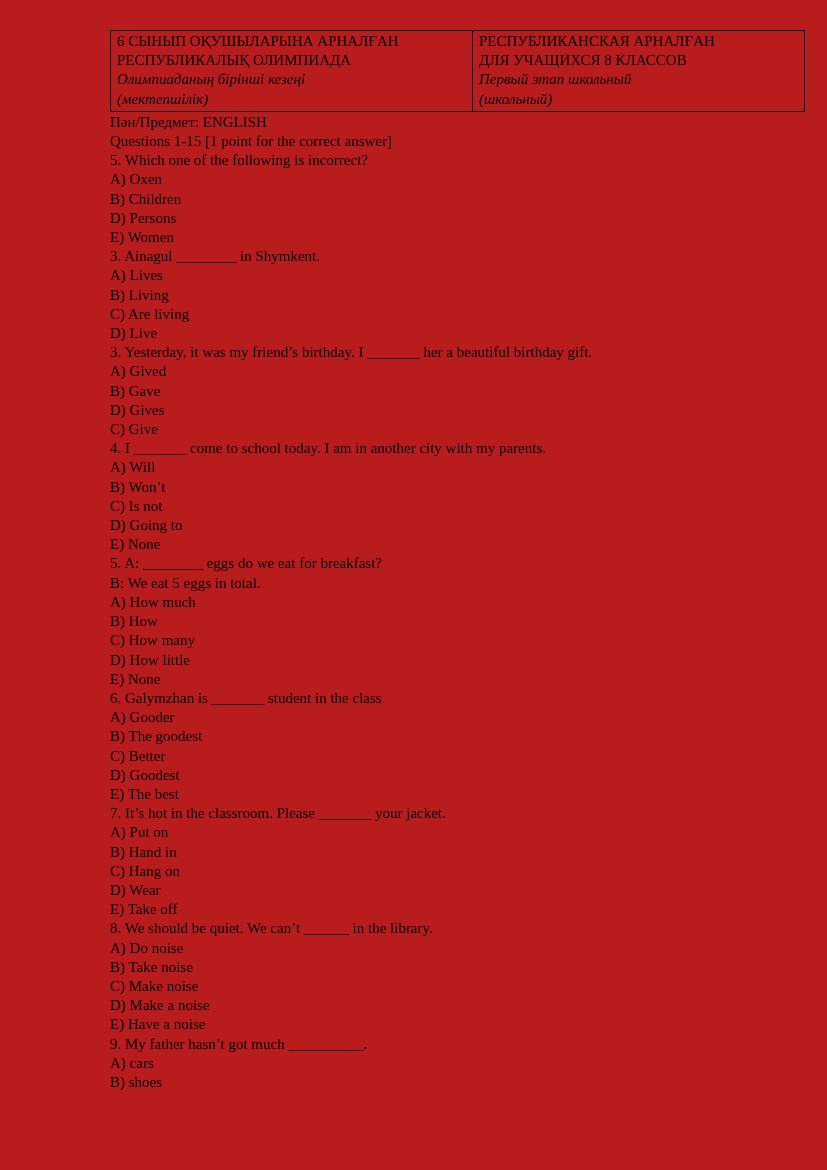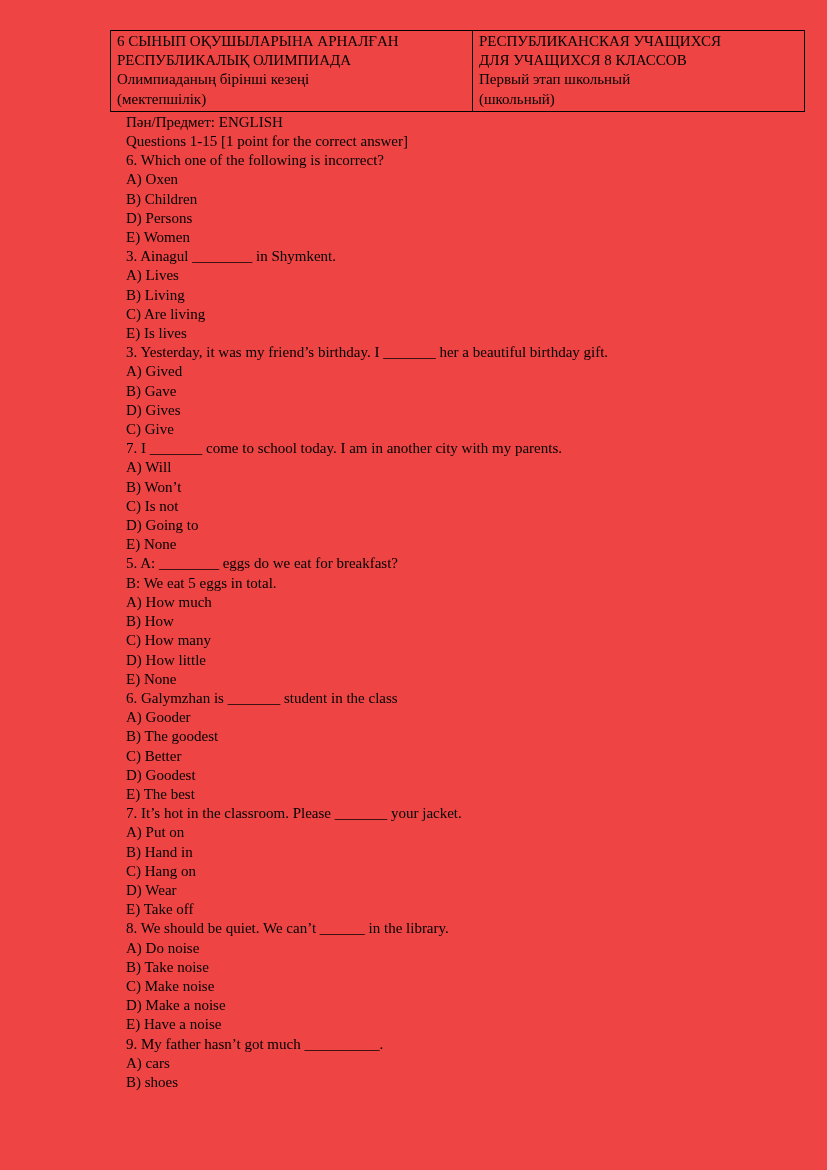--- a/index.html
+++ b/index.html
@@ -1,20 +1,20 @@
 <!DOCTYPE html>
 <html><head>
 <meta charset="utf-8">
 <style>
   html, body { margin: 0; padding: 0; background: #ffffff; }
   .page {
     position: relative;
     width: 827px;
     height: 1170px;
-    background: #ef4444;
+    background: #b91c1c;
     color: #000000;
     font-family: "Liberation Serif", serif;
     font-size: 15px;
     overflow: hidden;
   }
   .content {
     position: absolute;
     left: 110px;
     top: 30px;
     width: 686px;
@@ -25,69 +25,69 @@
     table-layout: fixed;
   }
   .header-table td {
     border: 1.5px solid #000000;
     vertical-align: top;
     padding: 1px 6px 2px 6px;
   }
   td.cell-kk { width: 349px; }
   td.cell-ru { width: 319px; }
   .hline { line-height: 19.2px; white-space: nowrap; }
-  .ital { }
+  .ital { font-style: italic; }
   .body-lines { margin-top: 1px; }
-  .line { line-height: 19.2px; white-space: pre; margin-left: 16px; }
+  .line { line-height: 19.2px; white-space: pre; }
 </style>
 </head>
 <body>
 
 <div class="page">
   <div class="content">
 
     <table class="header-table">
       <tbody>
           <tr>
         <td class="cell-kk">
           <div class="hline">6 СЫНЫП ОҚУШЫЛАРЫНА АРНАЛҒАН</div>
           <div class="hline">РЕСПУБЛИКАЛЫҚ ОЛИМПИАДА</div>
           <div class="hline ital">Олимпиаданың бірінші кезеңі</div>
           <div class="hline ital">(мектепшілік)</div>
         </td>
         <td class="cell-ru">
-          <div class="hline">РЕСПУБЛИКАНСКАЯ УЧАЩИХСЯ</div>
+          <div class="hline">РЕСПУБЛИКАНСКАЯ АРНАЛҒАН</div>
           <div class="hline">ДЛЯ УЧАЩИХСЯ 8 КЛАССОВ</div>
           <div class="hline ital">Первый этап школьный</div>
           <div class="hline ital">(школьный)</div>
         </td>
       </tr>
     </tbody>
       </table>
 
     <div class="body-lines">
       <div class="line">Пән/Предмет: ENGLISH</div>
       <div class="line">Questions 1-15 [1 point for the correct answer]</div>
       <div id="questions-list">
-          <div class="line">6. Which one of the following is incorrect?</div>
+          <div class="line">5. Which one of the following is incorrect?</div>
           <div class="line">A) Oxen</div>
           <div class="line">B) Children</div>
           <div class="line">D) Persons</div>
           <div class="line">E) Women</div>
           <div class="line">3. Ainagul ________ in Shymkent.</div>
           <div class="line">A) Lives</div>
           <div class="line">B) Living</div>
           <div class="line">C) Are living</div>
-          <div class="line">E) Is lives</div>
+          <div class="line">D) Live</div>
           <div class="line">3. Yesterday, it was my friend’s birthday. I _______ her a beautiful birthday gift.</div>
           <div class="line">A) Gived</div>
           <div class="line">B) Gave</div>
           <div class="line">D) Gives</div>
           <div class="line">C) Give</div>
-          <div class="line">7. I _______ come to school today. I am in another city with my parents.</div>
+          <div class="line">4. I _______ come to school today. I am in another city with my parents.</div>
           <div class="line">A) Will</div>
           <div class="line">B) Won’t</div>
           <div class="line">C) Is not</div>
           <div class="line">D) Going to</div>
           <div class="line">E) None</div>
           <div class="line">5. A: ________ eggs do we eat for breakfast?</div>
           <div class="line">B: We eat 5 eggs in total.</div>
           <div class="line">A) How much</div>
           <div class="line">B) How</div>
           <div class="line">C) How many</div>

